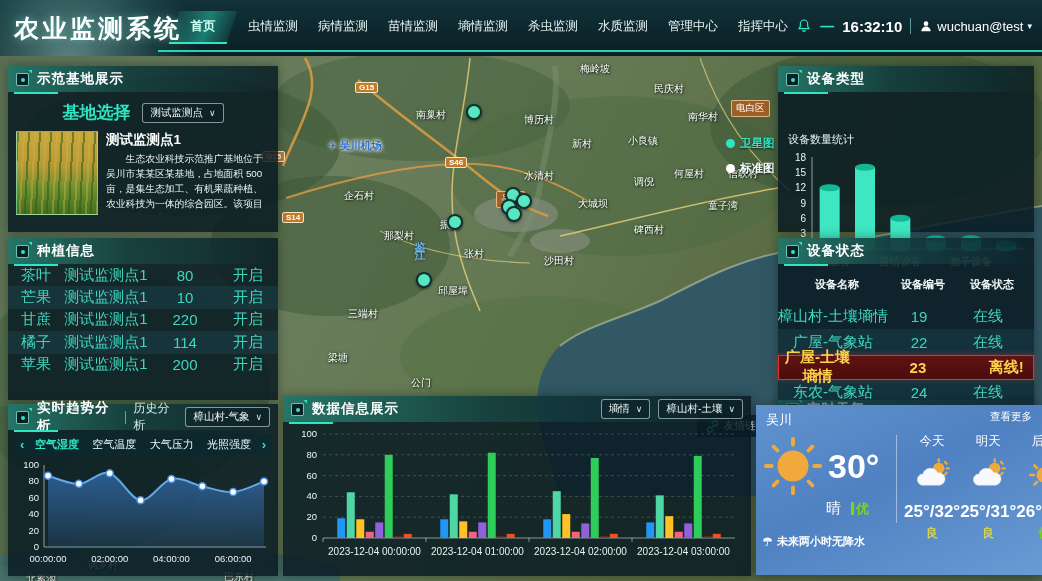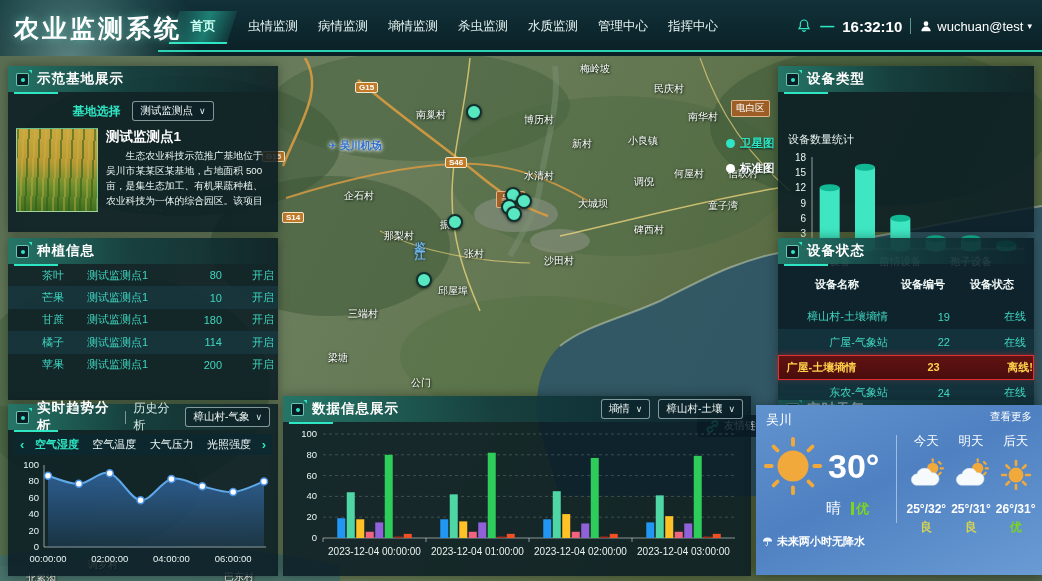--- a/index.html
+++ b/index.html
@@ -67,35 +67,35 @@
   .hdiv { width:1px; height:13px; background:rgba(255,255,255,0.45); }
 
   .ddl { display:inline-flex; align-items:center; gap:6px; border:1px solid rgba(230,250,246,0.55);
     border-radius:3px; padding:2px 7px; color:#f2faf8; font-size:10.5px; cursor:pointer;
     background:rgba(10,30,38,0.5); white-space:nowrap; }
   .ddl .chev { font-size:9px; color:#d8ece8; }
 
   
   #panel-base { left:8px; top:66px; width:270px; height:166px; }
   #base-select-row { display:flex; align-items:center; justify-content:center; gap:12px; padding:9px 0 7px; }
-  #base-select-label { color:#2ee6c3; font-size:12px; font-weight:bold; }
+  #base-select-label { color:#2ee6c3; font-size:17px; font-weight:bold; }
   #base-body { display:flex; gap:8px; padding:0 8px; }
   #base-photo { width:82px; height:84px; flex:none; border:1px solid rgba(130,240,215,0.6);
     background:linear-gradient(180deg,#c9a83e 0%,#b89a35 40%,#6f8f2e 70%,#41701f 100%);
     background-blend-mode:multiply; position:relative; overflow:hidden; }
   #base-photo::before { content:""; position:absolute; inset:0;
     background:repeating-linear-gradient(93deg,rgba(46,90,22,0.55) 0 2px,transparent 2px 6px,rgba(210,180,70,0.4) 6px 8px,transparent 8px 11px); }
   #base-info { flex:1; min-width:0; }
   #base-site-title { color:#fff; font-size:13.5px; font-weight:bold; margin-bottom:3px; }
   #base-desc { color:#e9f5f2; font-size:9.8px; line-height:1.52; text-indent:2em; height:62px; overflow:hidden; }
 
   
   .t-head,.t-row { display:flex; align-items:center; }
   .t-head span { color:#f0f8f6; font-size:11px; font-weight:bold; text-align:center; }
-  .t-row span { color:#3fd6c0; font-size:11px; text-align:right; }
+  .t-row span { color:#3fd6c0; font-size:15px; text-align:center; }
   .t-row.alt { background:rgba(26,66,76,0.5); }
   .t-row.offline { background:linear-gradient(180deg,#611212,#4a0d0d); border:1px solid #e23030;
     box-shadow:0 0 6px rgba(226,48,48,0.5);gap:40px; }
   .t-row.offline span { color:#ffd24a; font-weight:bold; }
 
   #panel-planting { left:8px; top:238px; width:270px; height:162px; }
   #planting-table .t-head { padding:12px 4px 10px; }
   #planting-table .t-row { height:22.4px; }
   #planting-table span:nth-child(1){ width:56px; }
   #planting-table span:nth-child(2){ width:84px; }
@@ -139,21 +139,21 @@
   #wx-cond-row { display:flex; align-items:center; gap:10px; margin:2px 0 0 64px; }
   #wx-cond { font-size:15px; }
   .q-tag { display:flex; align-items:center; gap:2px; font-size:13px; font-weight:bold; }
   .q-bar { width:3px; height:13px; }
   #wx-tip { display:flex; align-items:center; gap:4px; font-size:11px; font-weight:bold; margin-top:16px; }
   #wx-div { position:absolute; left:140px; top:30px; bottom:52px; width:1px; background:rgba(255,255,255,0.45); }
   #wx-forecast { position:absolute; left:148px; right:4px; top:28px; display:flex; }
   .fc-col { flex:1; text-align:center; }
   .fc-day { font-size:12.5px; margin-bottom:8px; }
   .fc-ico { height:38px; }
-  .fc-temp { font-size:12px; font-weight:bold; margin-top:6px; }
+  .fc-temp { font-size:17px; font-weight:bold; margin-top:6px; }
   .fc-q { font-size:12px; font-weight:bold; margin-top:3px; }
   .q-good { color:#7ed321; } .q-fair { color:#d8d44e; }
 
   svg text { font-family:"Liberation Sans","DejaVu Sans",sans-serif; }
 </style>
 </head>
 <body>
 
 <div id="stage">
 
@@ -245,20 +245,21 @@
       <span>友情链接</span>
     </div>
   </div>
 
   <div id="navbar">
     <div id="app-title">农业监测系统</div>
     <ul id="nav-list">
         <li class="nav-item active">首页</li>
         <li class="nav-item">虫情监测</li>
         <li class="nav-item">病情监测</li>
+        <li class="nav-item">苗情监测</li>
         <li class="nav-item">墒情监测</li>
         <li class="nav-item">杀虫监测</li>
         <li class="nav-item">水质监测</li>
         <li class="nav-item">管理中心</li>
         <li class="nav-item">指挥中心</li>
       </ul>
     <div id="nav-underline"></div>
     <div id="nav-right">
       <svg width="16" height="16" viewBox="0 0 24 24">
         <path d="M12 3 a5.5 5.5 0 0 0 -5.5 5.5 v4 l-2 3.5 h15 l-2 -3.5 v-4 A5.5 5.5 0 0 0 12 3 Z M10 18 a2 2 0 0 0 4 0" fill="none" stroke="#2ee6c3" stroke-width="1.8"></path>
@@ -312,21 +313,21 @@
         </div>
         <div class="t-row alt">
           <span>芒果</span>
           <span>测试监测点1</span>
           <span>10</span>
           <span>开启</span>
         </div>
         <div class="t-row">
           <span>甘蔗</span>
           <span>测试监测点1</span>
-          <span>180</span>
+          <span>220</span>
           <span>开启</span>
         </div>
         <div class="t-row alt">
           <span>橘子</span>
           <span>测试监测点1</span>
           <span>114</span>
           <span>开启</span>
         </div>
         <div class="t-row">
           <span>苹果</span>

